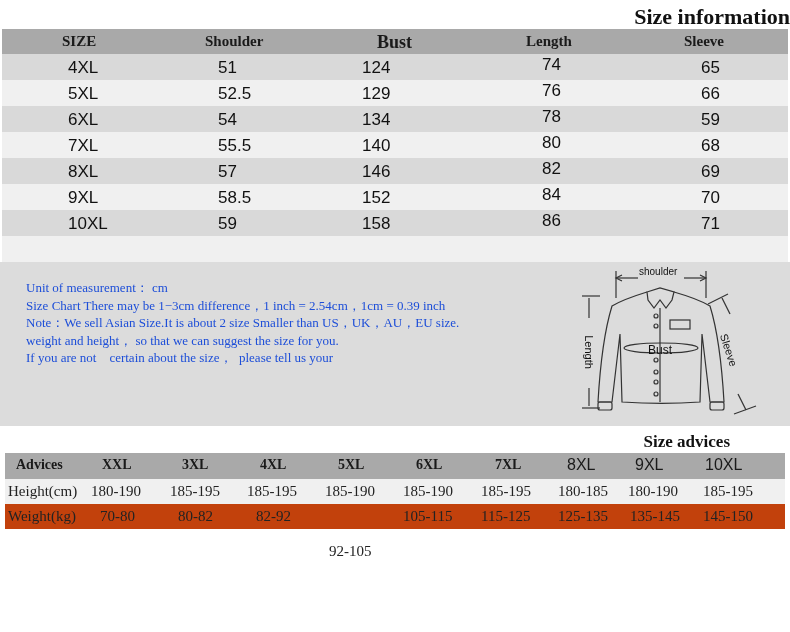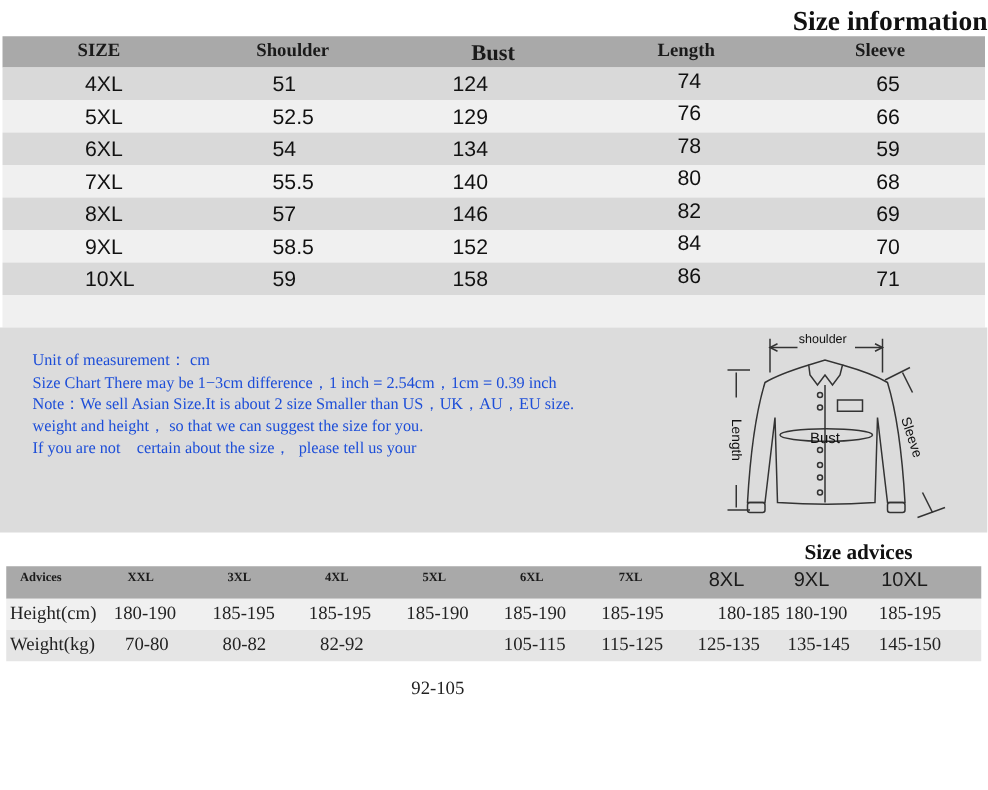--- a/index.html
+++ b/index.html
@@ -52,23 +52,23 @@
   .diagram-label {
     position: absolute; font-family: "Liberation Sans", sans-serif; font-size: 10px; color: #111;
   }
 
   
   #advice-title { top: 432px; font-size: 17px; line-height: 20px; left: -60px; }
   .adv-table { position: absolute; left: 5px; top: 453px; width: 780px; }
   .adv-row { position: relative; height: 26px; width: 100%; }
   .adv-row.header { background: #a9a9a9; }
   .adv-row.r1 { background: #f0f0f0; height: 25px; }
-  .adv-row.r2 { background: #e5e5e5; height: 25px; }
+  .adv-row.r2 { background: #c2410c; height: 25px; }
   .adv-row span { position: absolute; white-space: nowrap; }
-  .adv-row.header span { top: 4px; font-size: 10px; font-family: "Liberation Serif", serif; font-weight: bold; color: #1a1a1a; }
+  .adv-row.header span { top: 4px; font-size: 14px; font-family: "Liberation Serif", serif; font-weight: bold; color: #1a1a1a; }
   .adv-row.header span.sans { font-family: "Liberation Sans", sans-serif; font-weight: normal; font-size: 16px; top: 3px; }
   .adv-row.r1 span, .adv-row.r2 span {
     top: 4px; font-family: "Liberation Serif", serif; font-size: 15px; color: #222;
   }
   .adv-row span.lbl { left: 3px; }
   .adv-row.header span.lbl { left: 11px; }
 </style>
 </head>
 <body>
 
@@ -207,21 +207,21 @@
     <span class="sans" style="left:700px;">10XL</span>
   </div>
   <div class="adv-row r1">
     <span class="lbl">Height(cm)</span>
     <span style="left:86px;">180-190</span>
     <span style="left:165px;">185-195</span>
     <span style="left:242px;">185-195</span>
     <span style="left:320px;">185-190</span>
     <span style="left:398px;">185-190</span>
     <span style="left:476px;">185-195</span>
-    <span style="left:553px;margin-left:16px;">180-185</span>
+    <span style="left:553px;">180-185</span>
     <span style="left:623px;">180-190</span>
     <span style="left:698px;">185-195</span>
   </div>
   <div class="adv-row r2">
     <span class="lbl">Weight(kg)</span>
     <span style="left:95px;">70-80</span>
     <span style="left:173px;">80-82</span>
     <span style="left:251px;">82-92</span>
     <span style="left:324px;margin-top:35px;">92-105</span>
     <span style="left:398px;">105-115</span>

